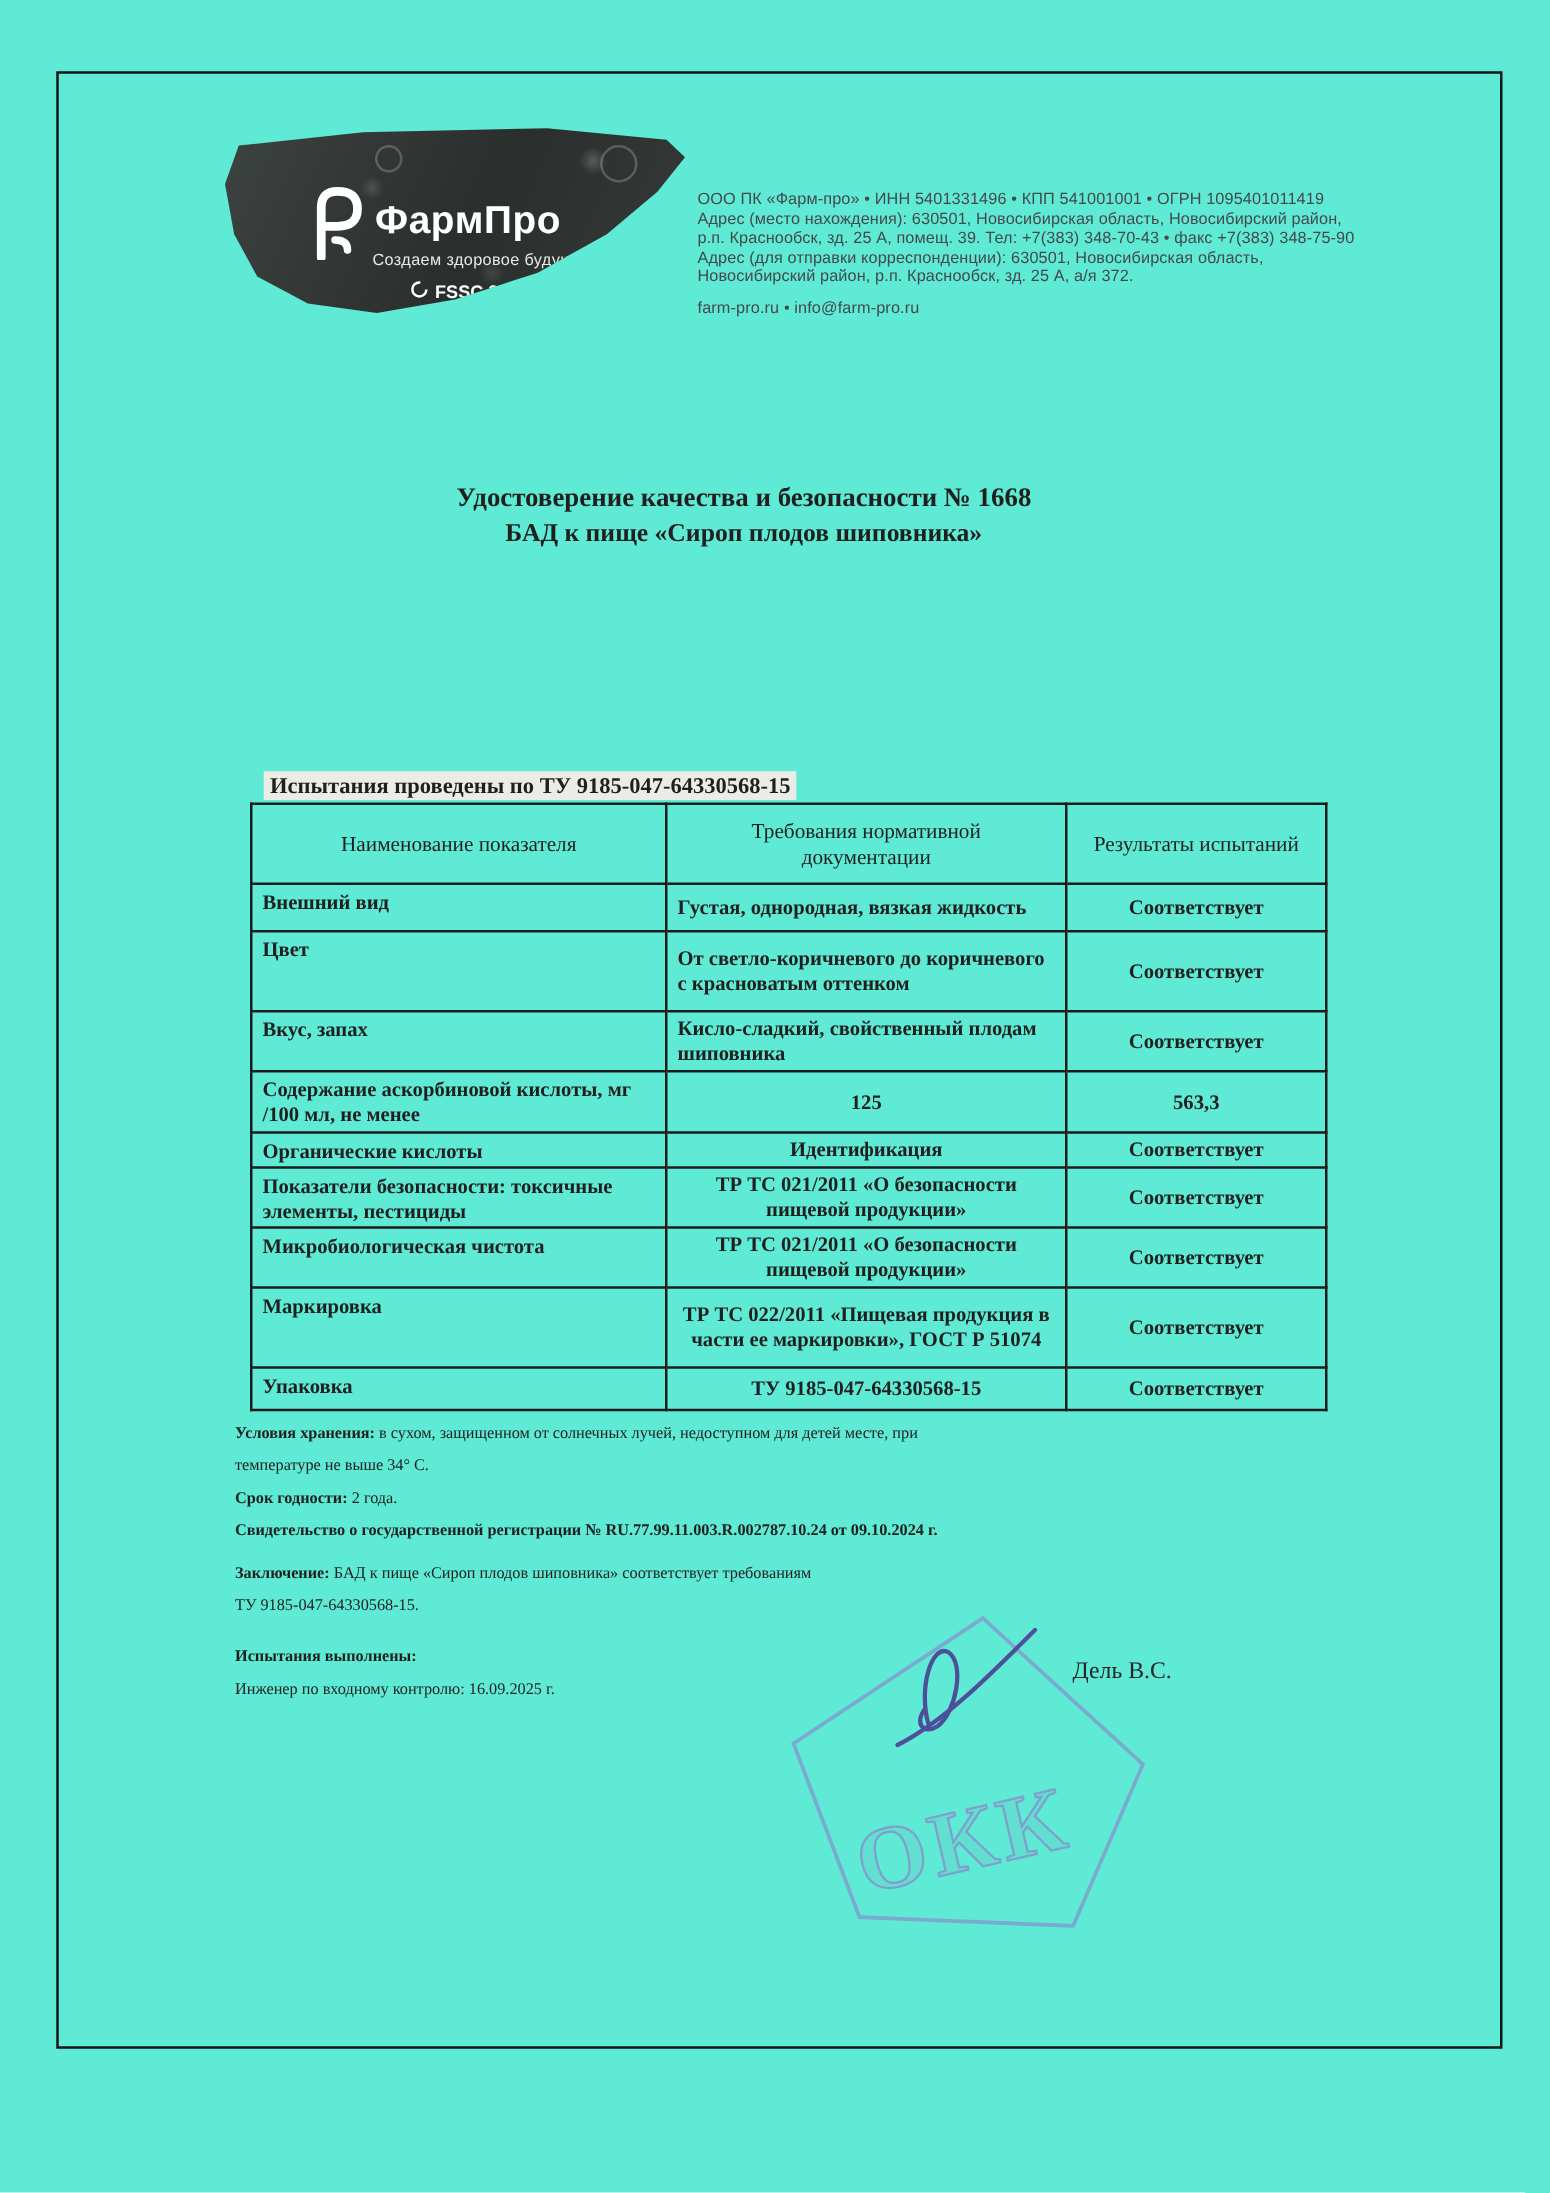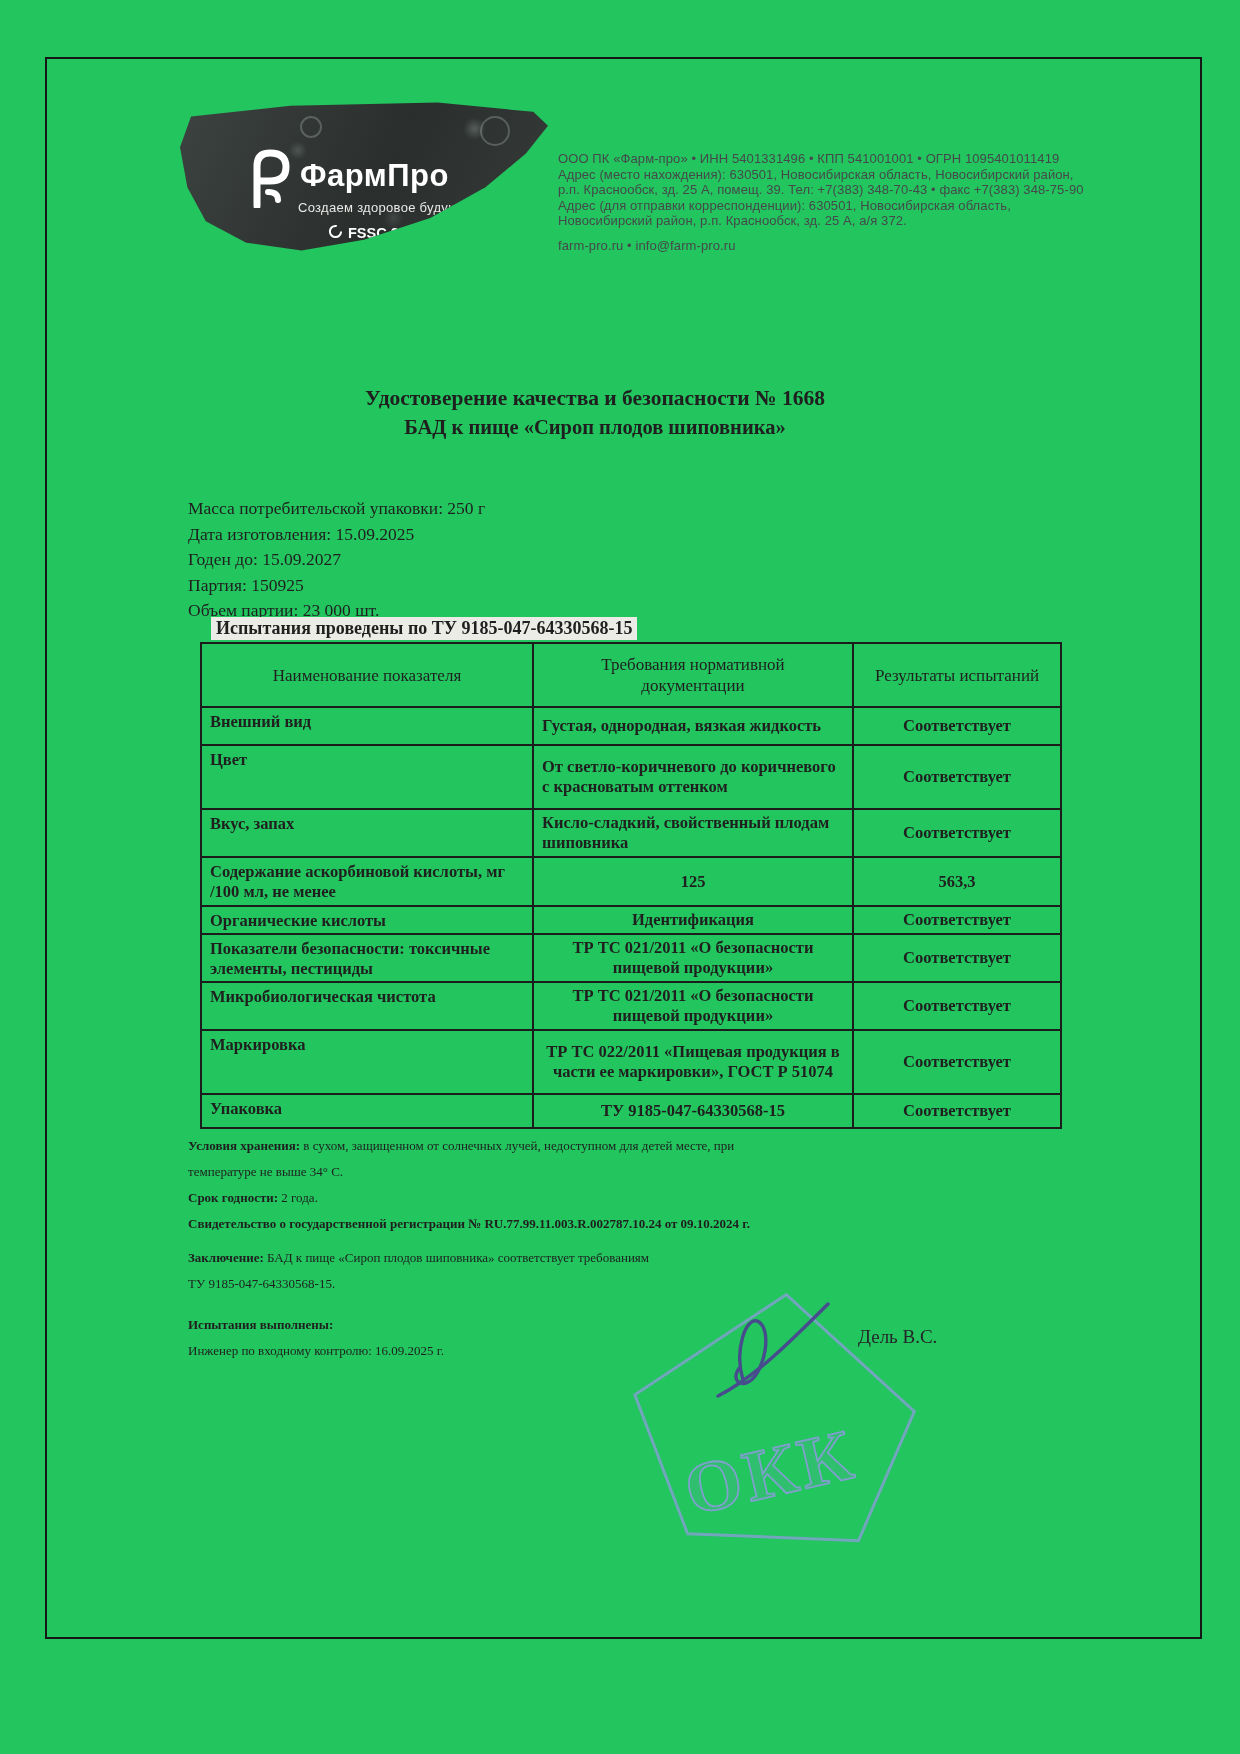--- a/index.html
+++ b/index.html
@@ -1,16 +1,16 @@
 <!DOCTYPE html>
 <html><head>
 <meta charset="utf-8">
 <style>
   html,body{margin:0;padding:0;background:#ffffff;}
-  .page{position:relative;width:1240px;height:1754px;background:#22c55e;overflow:hidden;
+  .page{position:relative;width:1240px;height:1754px;background:#5eead4;overflow:hidden;
         font-family:"Liberation Serif","DejaVu Serif",serif;color:#1f1f1f;}
   .frame{position:absolute;left:45px;top:57px;width:1153px;height:1578px;
          border:2.5px solid #161616;}
   
   .logo-blob{position:absolute;left:180px;top:98px;width:368px;height:154px;
     background:
       radial-gradient(circle 16px at 80% 20%, rgba(160,170,168,.35), rgba(0,0,0,0) 70%),
       radial-gradient(circle 13px at 32% 34%, rgba(150,160,158,.28), rgba(0,0,0,0) 70%),
       radial-gradient(circle 15px at 58% 78%, rgba(130,140,138,.25), rgba(0,0,0,0) 70%),
       linear-gradient(115deg,#3d4341 0%,#2a2e2d 55%,#363b3a 100%);
@@ -99,27 +99,20 @@
     <div>Адрес (для отправки корреспонденции): 630501, Новосибирская область,</div>
     <div>Новосибирский район, р.п. Краснообск, зд. 25 А, а/я 372.</div>
     <div class="contacts">farm-pro.ru  •  info@farm-pro.ru</div>
   </div>
 
   <div class="title">
     <div class="t1">Удостоверение качества и безопасности № 1668</div>
     <div class="t2">БАД к пище «Сироп плодов шиповника»</div>
   </div>
 
-  <div class="product">
-    <div>Масса потребительской упаковки: 250 г</div>
-    <div>Дата изготовления: 15.09.2025</div>
-    <div>Годен до: 15.09.2027</div>
-    <div>Партия: 150925</div>
-    <div>Объем партии: 23 000 шт.</div>
-  </div>
   <div class="tests-line">Испытания проведены по ТУ 9185-047-64330568-15</div>
 
   <table class="results">
     <colgroup>
         <col class="c1">
         <col class="c2">
         <col class="c3">
       </colgroup>
     <thead>
       <tr>

